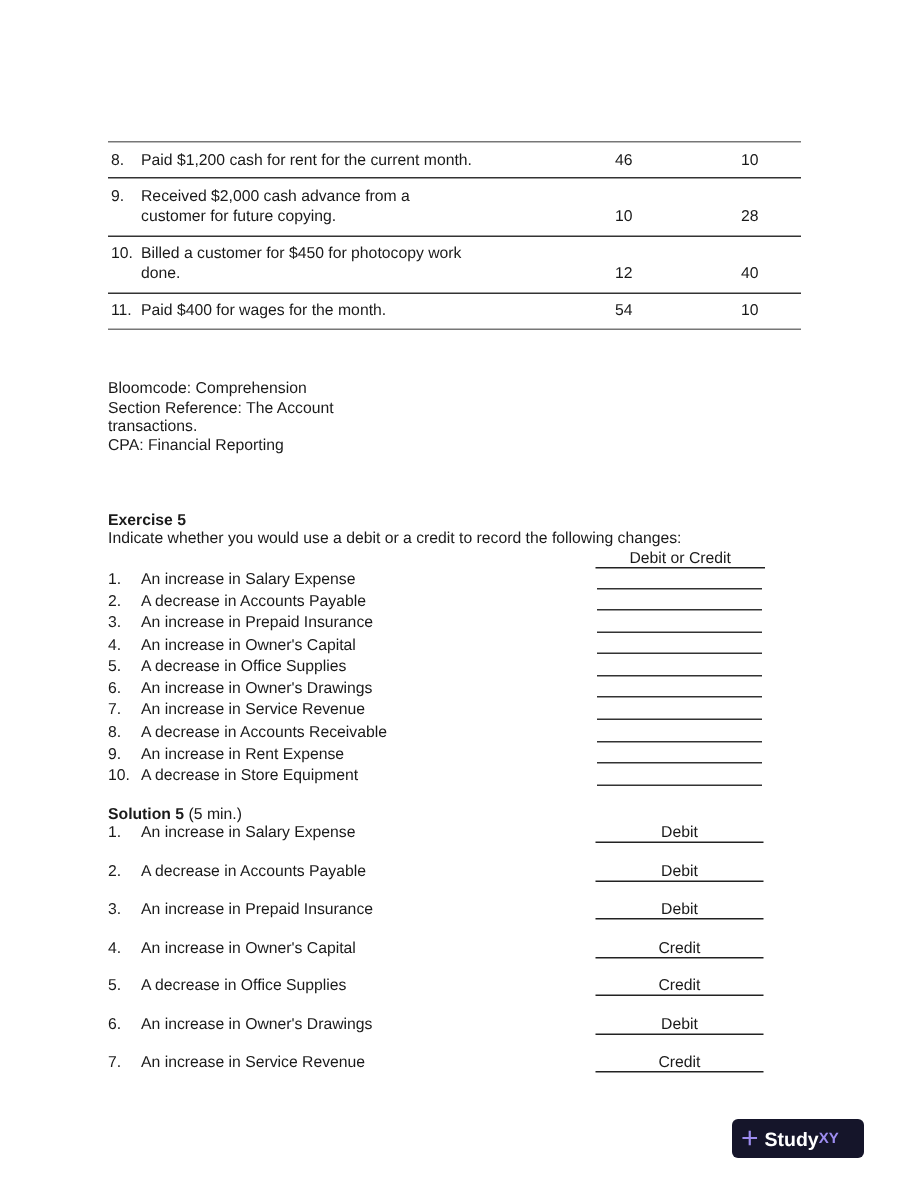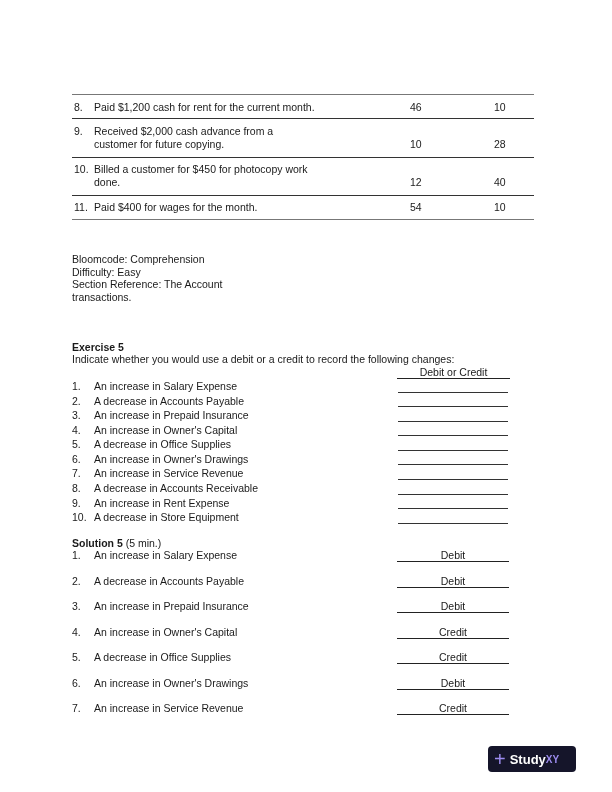--- a/index.html
+++ b/index.html
@@ -61,23 +61,23 @@
     <span class="tnum abs" style="top:201px;">11.</span>
     <span class="tdesc" style="top:201px;">Paid $400 for wages for the month.</span>
     <span class="c1" style="top:201px;">54</span>
     <span class="c2" style="top:201px;">10</span>
   </div>
   <div class="rule grey" style="top:219px;"></div>
 </div>
 
 <div class="meta" style="top:253px;">
   <div>Bloomcode: Comprehension</div>
-  <div>Difficulty: Easy</div>
   <div>Section Reference: The Account</div>
   <div>transactions.</div>
+  <div>CPA: Financial Reporting</div>
 </div>
 
 <div>
   <div class="abs bold" style="left:72px; top:341px;">Exercise 5</div>
   <div class="abs" style="left:72px; top:353px;">Indicate whether you would use a debit or a credit to record the following changes:</div>
   <div class="hdr" style="top:366px;">Debit or Credit</div>
 
   <div>
     <span class="num" style="top:380px;">1.</span>
     <span class="item" style="top:380px;">An increase in Salary Expense</span>

